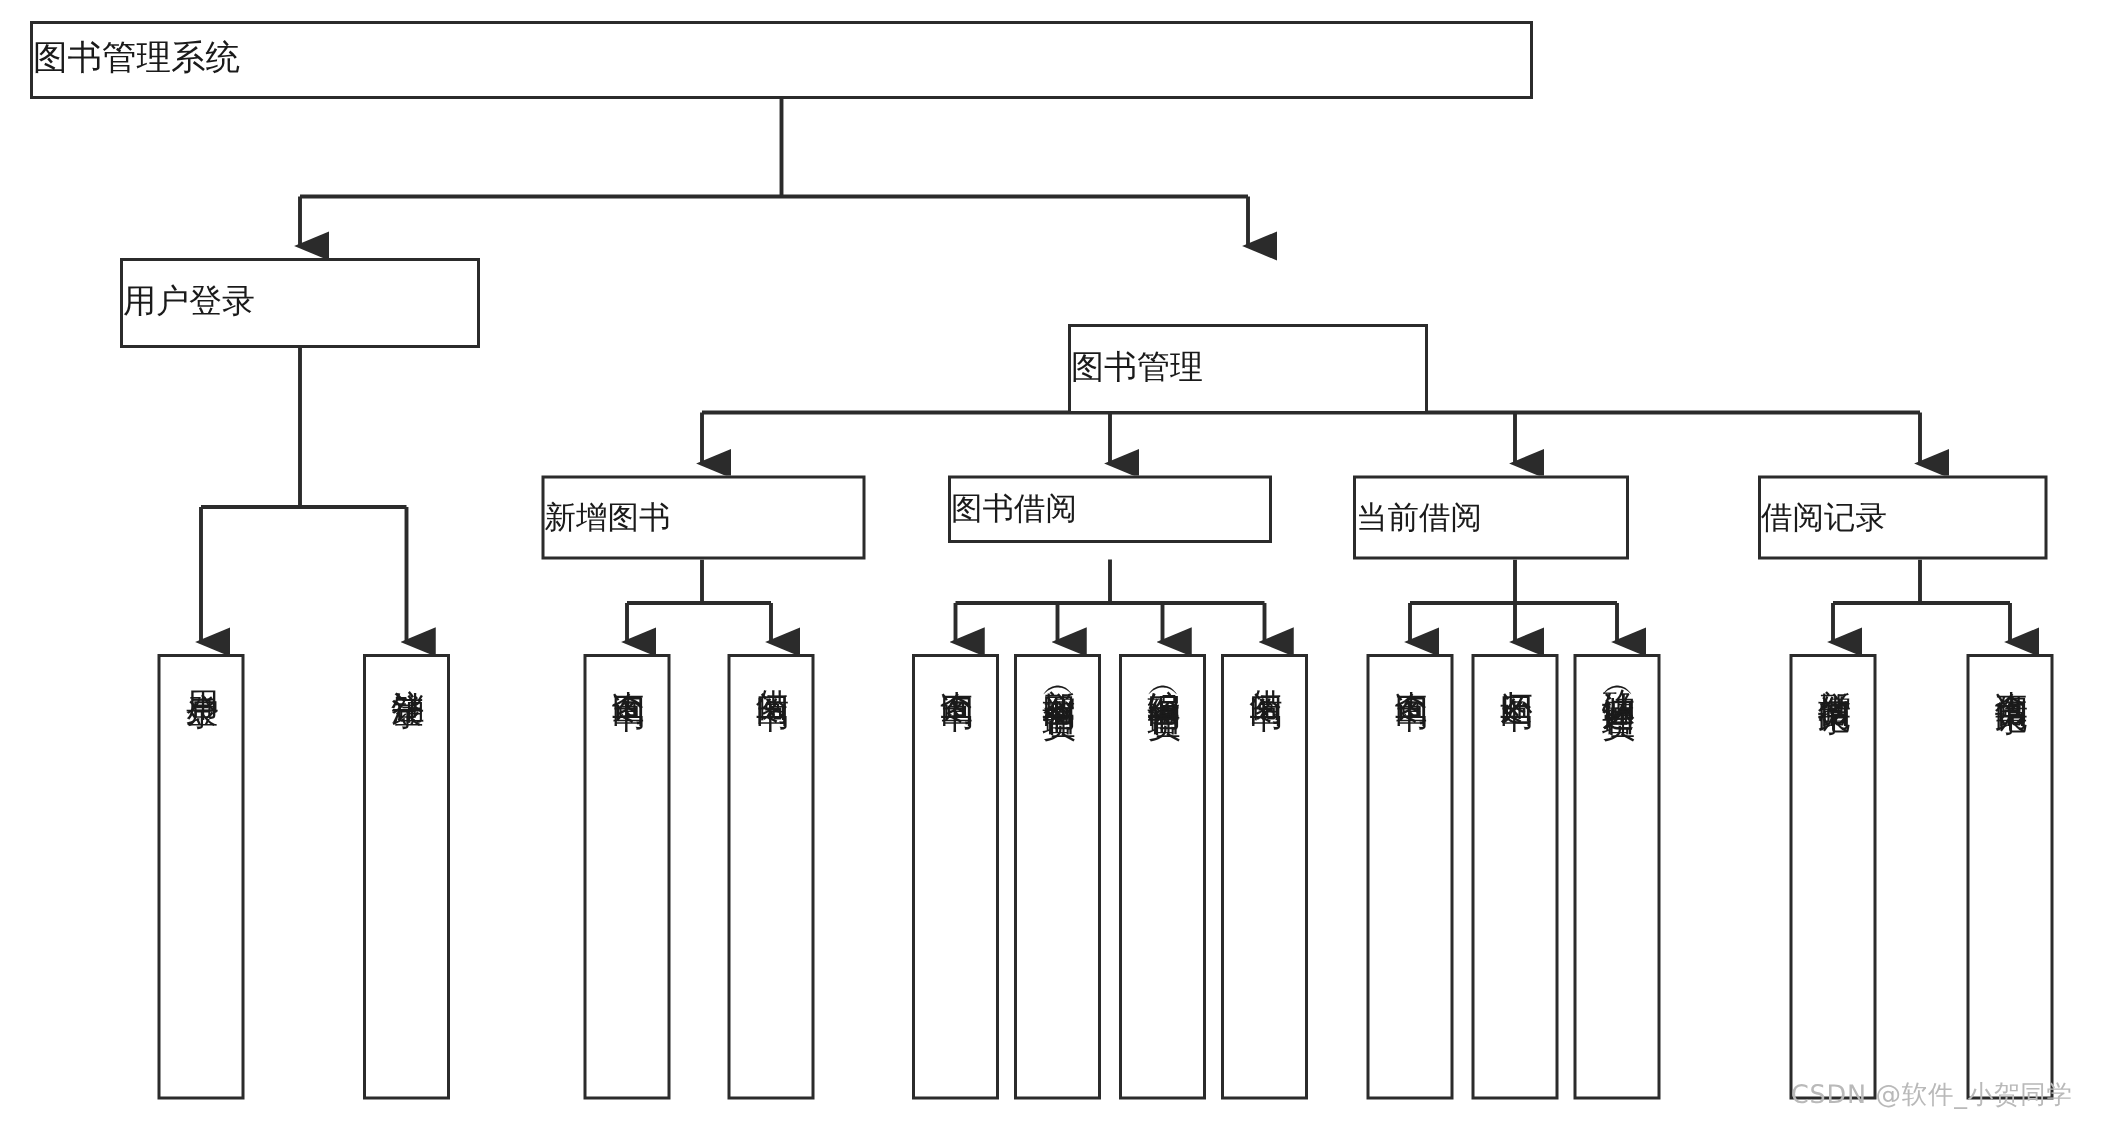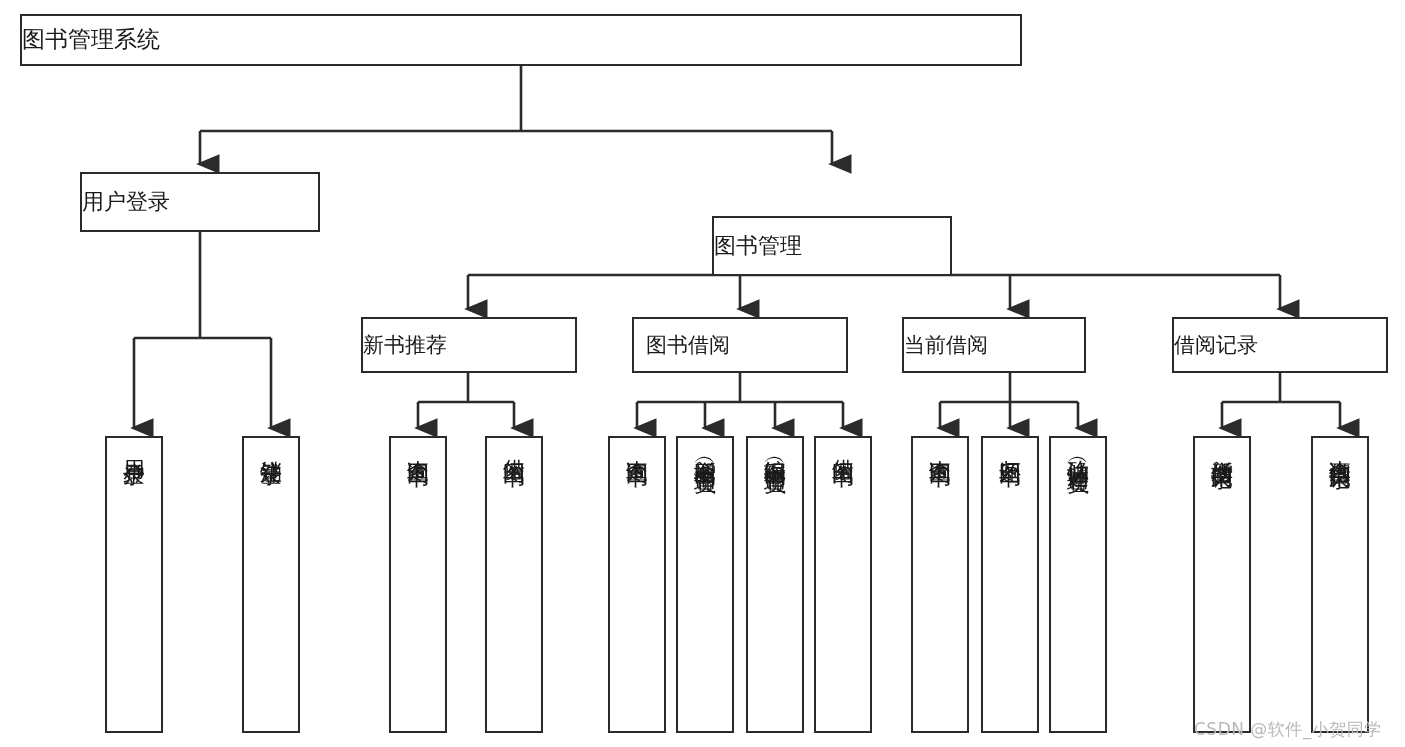--- a/index.html
+++ b/index.html
@@ -128,29 +128,29 @@
   </div>
 
   <div class="node level1" style="left:80px; top:172px; width:240px; height:60px;">
     <span class="lbl">用户登录</span>
   </div>
   <div class="node level1" style="left:712px; top:172px; width:240px; height:60px;margin-top:44px;">
     <span class="lbl">图书管理</span>
   </div>
 
   <div class="node level2" style="left:361px; top:317px; width:216px; height:56px;">
-    <span class="lbl">新书推荐</span>
+    <span class="lbl">新增图书</span>
   </div>
-  <div class="node level2" style="left:632px; top:317px; width:216px; height:56px;padding-left:12px;">
+  <div class="node level2" style="left:632px; top:317px; width:216px; height:45px;">
     <span class="lbl">图书借阅</span>
   </div>
   <div class="node level2" style="left:902px; top:317px; width:184px; height:56px;">
     <span class="lbl">当前借阅</span>
   </div>
-  <div class="node level2" style="left:1172px; top:317px; width:216px; height:56px;">
+  <div class="node level2" style="left:1172px; top:317px; width:193px; height:56px;">
     <span class="lbl">借阅记录</span>
   </div>
 
   <div class="node leaf" style="left:105px; top:436px; width:58px; height:297px;">
     <span class="lbl">用户登录</span>
   </div>
   <div class="node leaf" style="left:242px; top:436px; width:58px; height:297px;">
     <span class="lbl">注销登录</span>
   </div>
 

